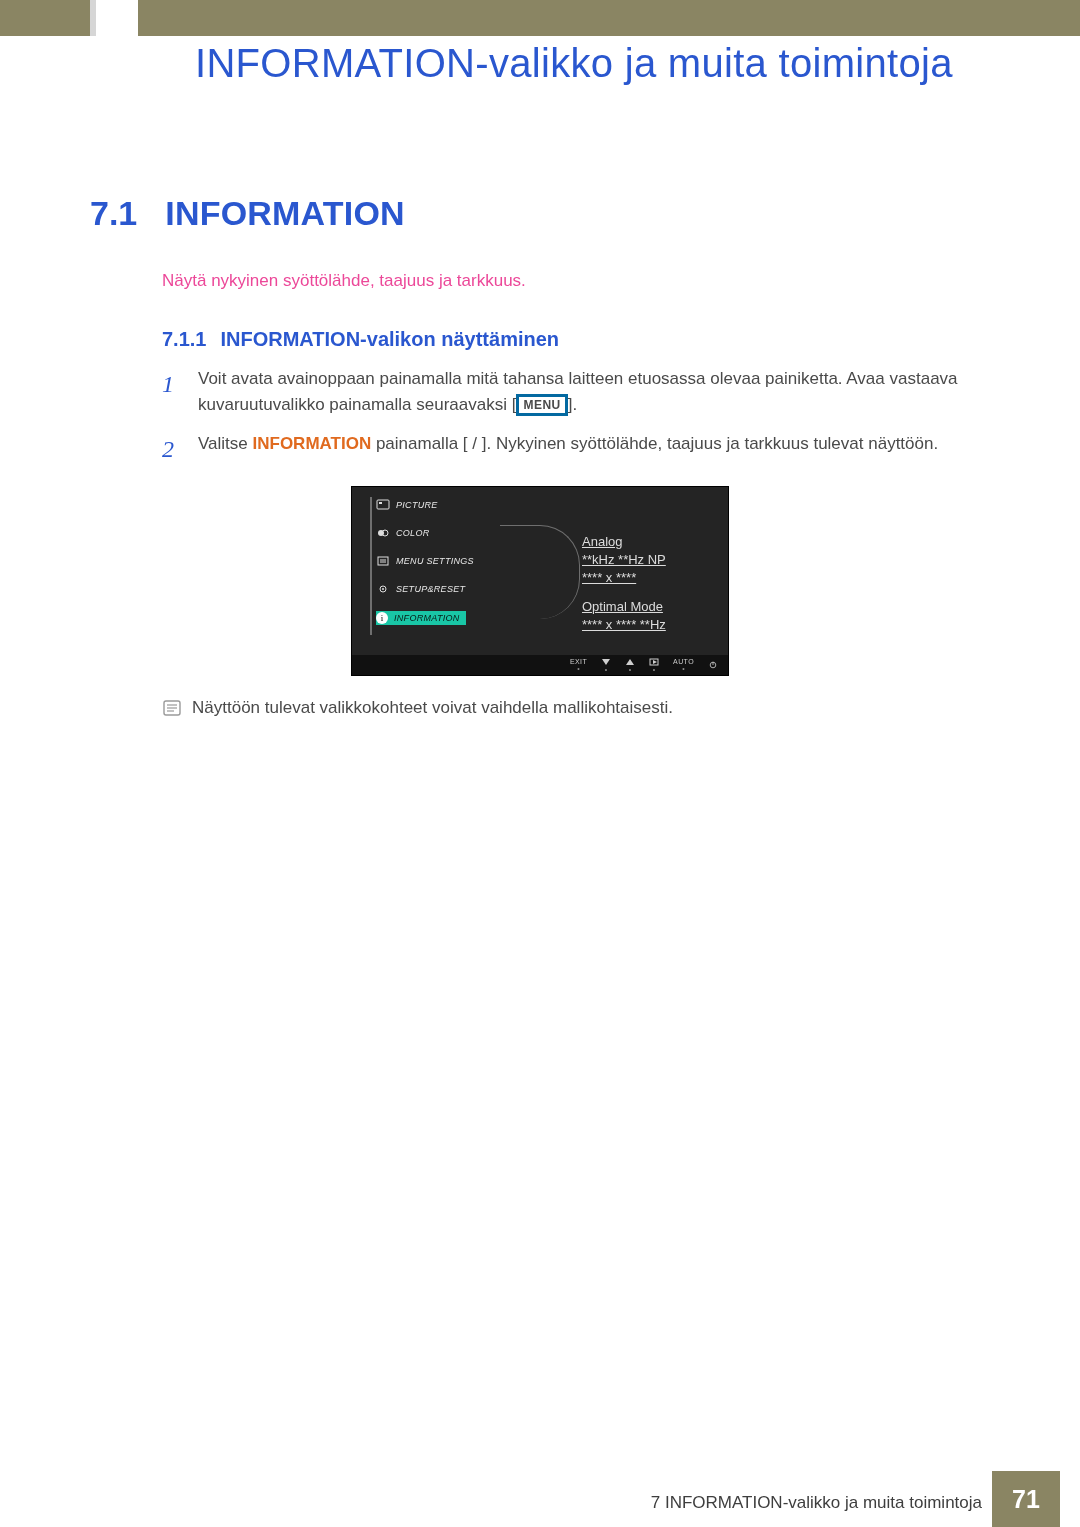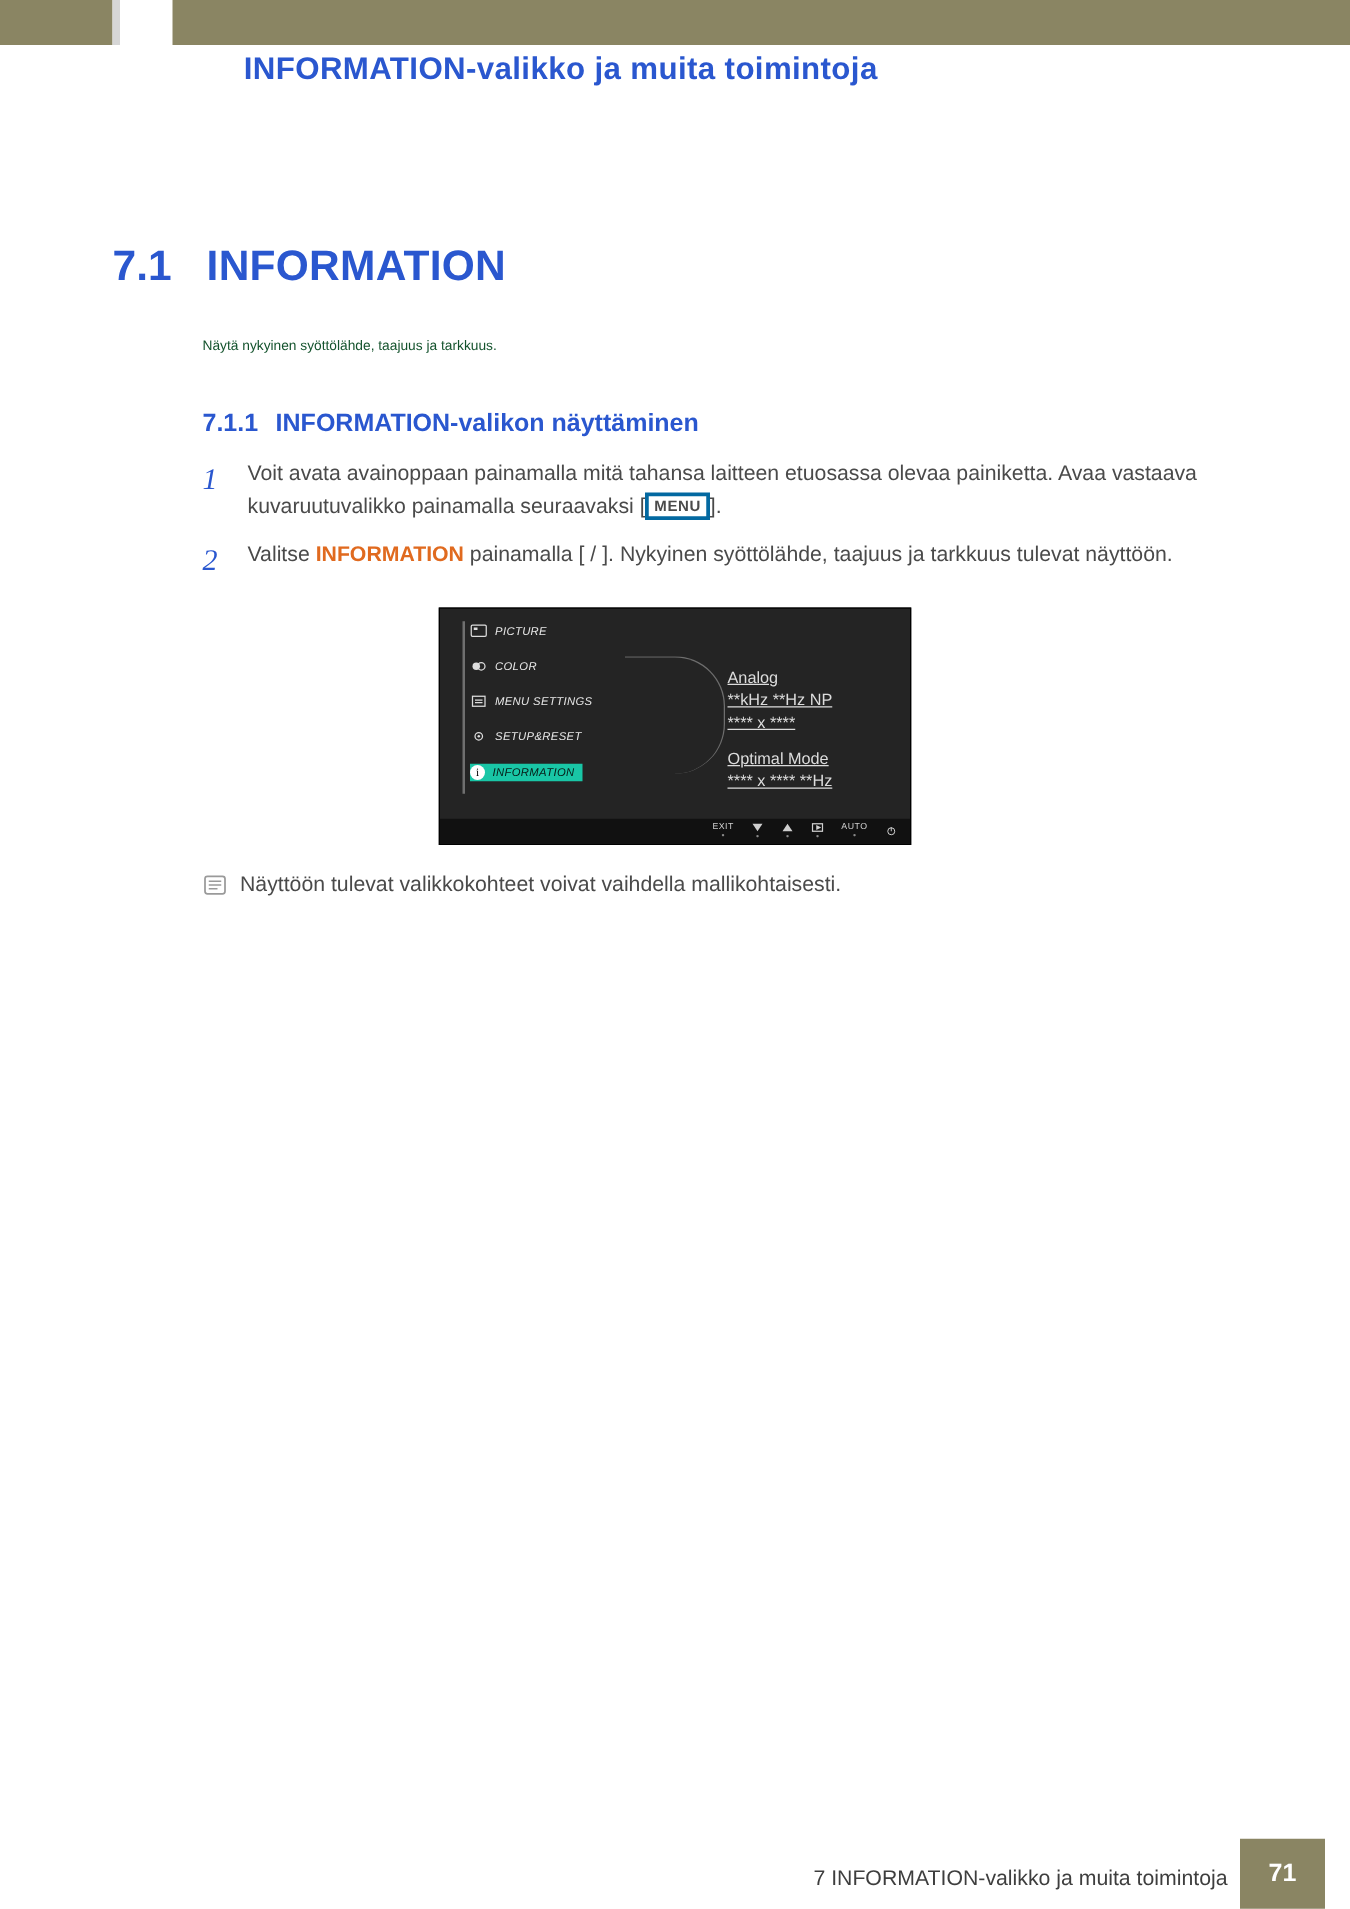--- a/index.html
+++ b/index.html
@@ -5,27 +5,27 @@
   * { box-sizing: border-box; margin: 0; padding: 0; }
   html, body { width: 1080px; height: 1527px; font-family: Arial, Helvetica, sans-serif; background: #fff; color: #3e3e3e; }
 
   
   .topbar { position: absolute; left: 0; top: 0; width: 1080px; height: 36px; background: #8a8563; }
   .topbar .edge { position: absolute; left: 90px; top: 0; width: 48px; height: 36px; background: #fff; }
   .topbar .edge::before { content: ""; position: absolute; left: 0; top: 0; width: 6px; height: 36px; background: #d6d6d6; }
 
   .page { position: absolute; left: 0; top: 36px; width: 1080px; height: 1491px; }
 
-  .chapter-title { position: absolute; left: 195px; top: 5px; font-size: 25px; font-weight: bold; color: #2a57cf; letter-spacing: .3px; }
+  .chapter-title { position: absolute; left: 195px; top: 5px; font-size: 40px; font-weight: normal; color: #2a57cf; letter-spacing: .3px; }
 
   .h1-row { position: absolute; left: 90px; top: 158px; display: flex; align-items: flex-end; gap: 28px; }
   .h1-num { font-size: 34px; font-weight: bold; color: #2a57cf; }
   .h1-txt { font-size: 34px; font-weight: bold; color: #2a57cf; letter-spacing: .2px; }
 
-  .intro { position: absolute; left: 162px; top: 235px; font-size: 11px; color: #14532d; }
+  .intro { position: absolute; left: 162px; top: 235px; font-size: 17px; color: #ec4899; }
 
   .h2-row { position: absolute; left: 162px; top: 292px; display: flex; align-items: center; gap: 14px; }
   .h2-num { font-size: 20px; font-weight: bold; color: #2a57cf; }
   .h2-txt { font-size: 20px; font-weight: bold; color: #2a57cf; }
 
   .steps { position: absolute; left: 162px; top: 330px; width: 820px; }
   .step { display: flex; gap: 14px; margin-bottom: 12px; line-height: 1.55; }
   .step-num { font-size: 24px; font-style: italic; color: #2a57cf; min-width: 22px; font-family: Georgia, "Times New Roman", serif; }
   .step-body { font-size: 17px; color: #4a4a4a; }
   .kw { color: #e06a1f; font-weight: bold; }
@@ -55,21 +55,21 @@
 
   .osd .btnbar { position: absolute; left: 0; bottom: 0; width: 100%; height: 20px; background: #111; display: flex; justify-content: flex-end; align-items: center; gap: 14px; padding-right: 10px; }
   .osd .btn { display: flex; flex-direction: column; align-items: center; gap: 0; }
   .osd .btn .cap { font-size: 7px; color: #cfcfcf; letter-spacing: .4px; }
   .osd .btn .mk { font-size: 7px; color: #8a8a8a; }
   .osd .btn svg { width: 10px; height: 8px; display: block; }
 
   
   .footer { position: absolute; left: 0; bottom: 0; width: 1060px; height: 60px; }
   .footer .bar { position: absolute; right: 0; bottom: 0; width: 1080px; height: 56px; }
-  .footer .num { position: absolute; right: 0; bottom: 0; width: 68px; height: 56px; background: #8a8563; color: #fff; font-size: 20px; font-weight: bold; display: flex; align-items: center; justify-content: center; }
+  .footer .num { position: absolute; right: 0; bottom: 0; width: 68px; height: 56px; background: #8a8563; color: #fff; font-size: 25px; font-weight: bold; display: flex; align-items: center; justify-content: center; }
   .footer .cap { position: absolute; right: 78px; bottom: 14px; color: #3e3e3e; font-size: 17px; }
 </style>
 </head>
 <body>
 
 <div class="topbar">
   <div class="edge"></div>
 </div>
 
 <div class="page">

